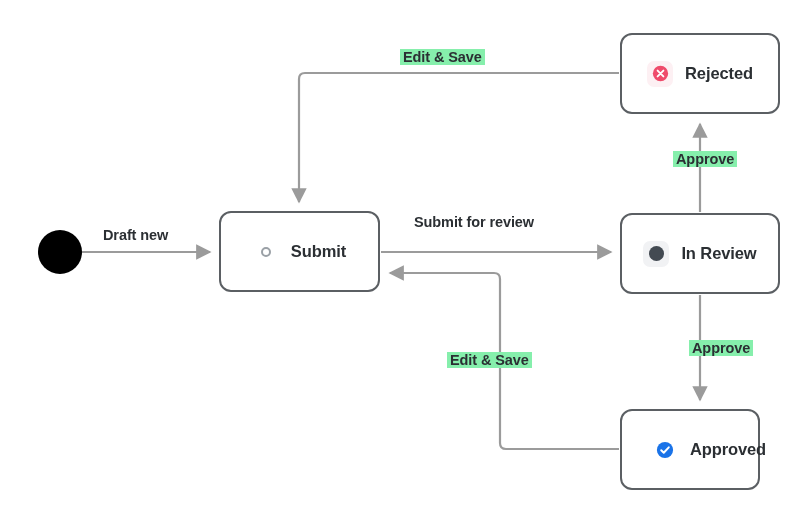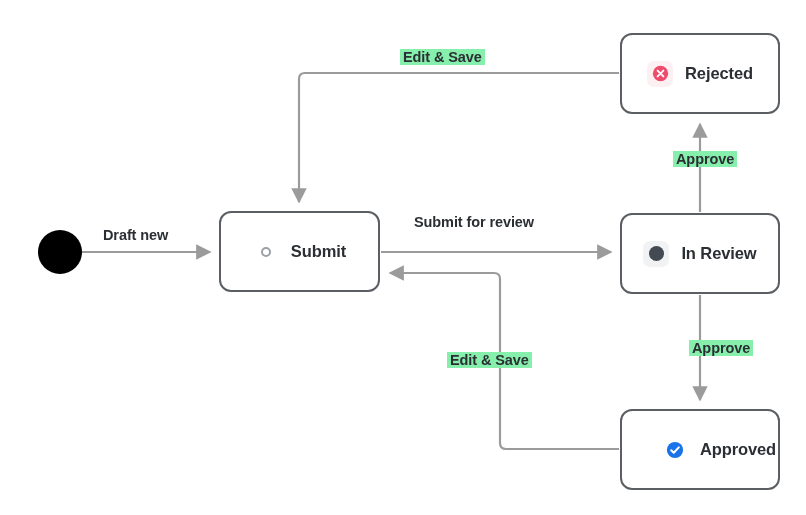--- a/index.html
+++ b/index.html
@@ -142,21 +142,21 @@
   <div class="state-node" style="left:620px; top:33px; width:160px; height:81px;">
     <span class="node-icon icon-rejected">
       <svg width="17" height="17" viewBox="0 0 20 20" xmlns="http://www.w3.org/2000/svg">
         <circle cx="10" cy="10" r="9" fill="#ef4b6b"></circle>
         <path d="M6.6 6.6 L13.4 13.4 M13.4 6.6 L6.6 13.4" stroke="#ffffff" stroke-width="2.2" stroke-linecap="round"></path>
       </svg>
     </span>
     <span class="node-label">Rejected</span>
   </div>
 
-  <div class="state-node" style="left:620px; top:409px; width:160px; height:81px;padding-left:38px;">
+  <div class="state-node" style="left:620px; top:409px; width:140px; height:81px;padding-left:38px;">
     <span class="node-icon icon-approved">
       <svg width="18" height="18" viewBox="0 0 20 20" xmlns="http://www.w3.org/2000/svg">
         <circle cx="10" cy="10" r="9" fill="#1a73e8"></circle>
         <path d="M5.8 10.3 L8.6 13.1 L14.2 7.0" stroke="#ffffff" stroke-width="2.2" fill="none" stroke-linecap="round" stroke-linejoin="round"></path>
       </svg>
     </span>
     <span class="node-label">Approved</span>
   </div>
 
   <div class="edge-label" style="left:103px; top:227px;">Draft new</div>

